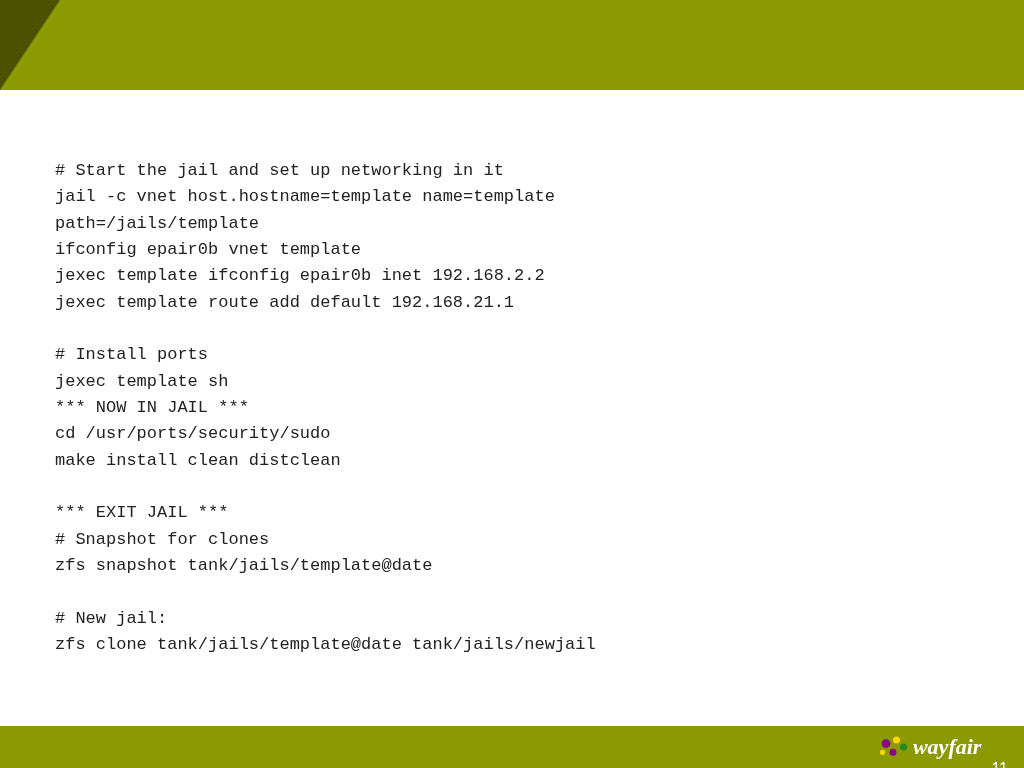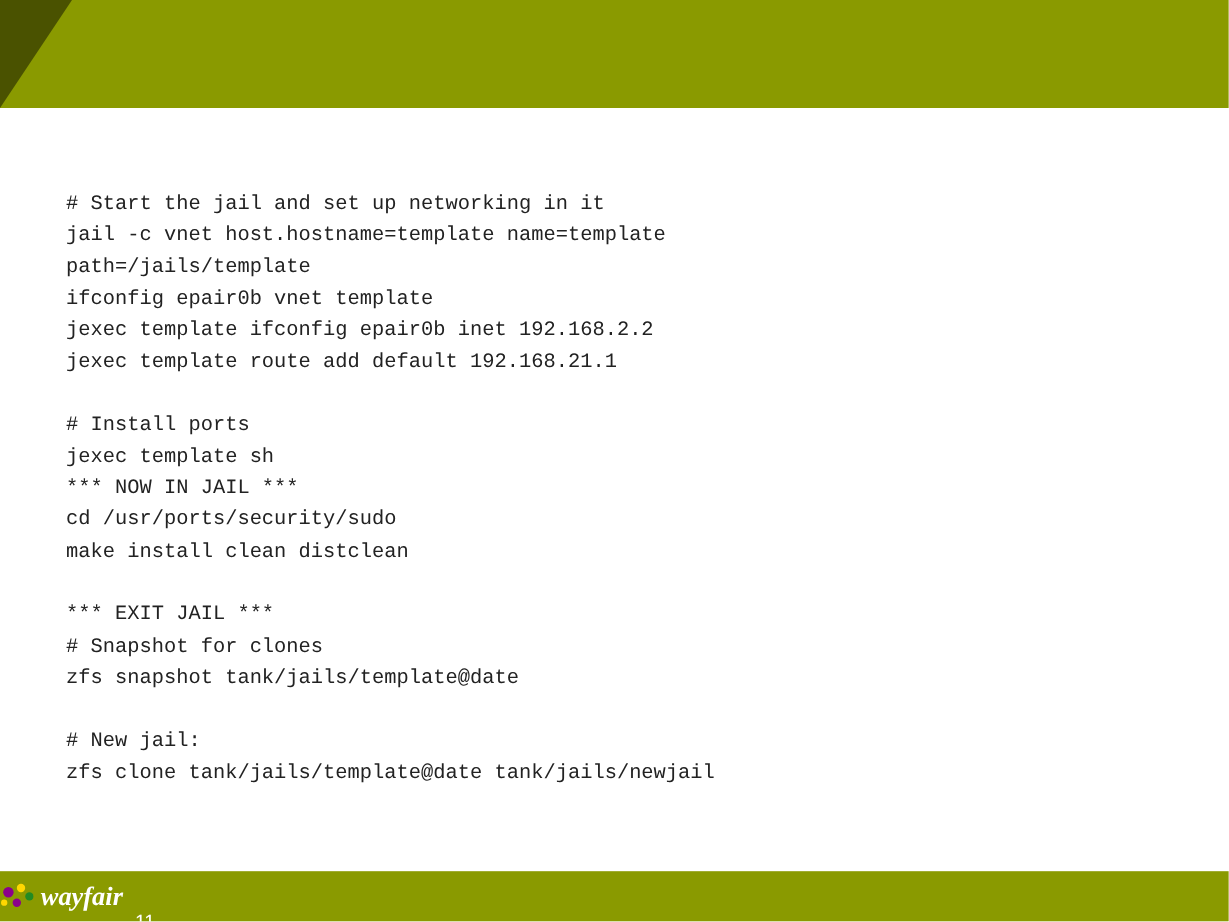--- a/index.html
+++ b/index.html
@@ -40,21 +40,22 @@
     
     .bottom-bar {
       width: 100%;
       height: 42px;
       background: #8a9a00;
       position: absolute;
       bottom: 0;
       left: 0;
       display: flex;
       align-items: center;
-      padding-right: 28px;
+      justify-content: flex-end;
+      padding-right: 16px;
     }
 
     .bottom-bar-logo {
       display: flex;
       align-items: center;
       gap: 6px;
     }
 
     .wayfair-logo-text {
       font-family: Georgia, serif;

